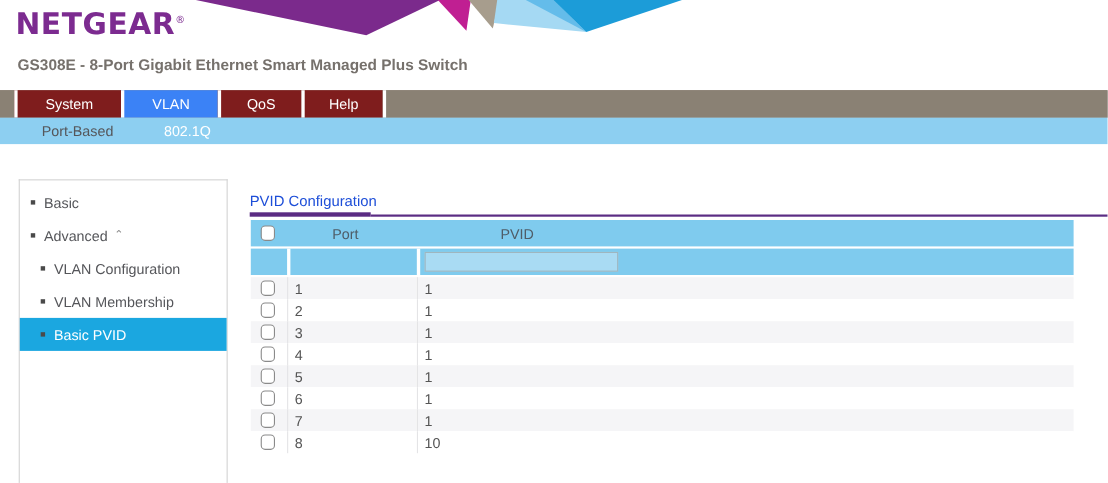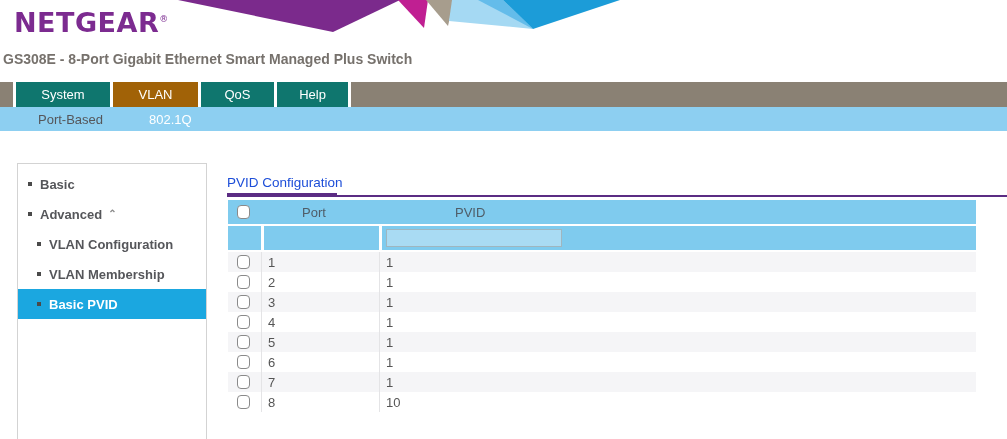--- a/index.html
+++ b/index.html
@@ -5,43 +5,43 @@
   * { margin:0; padding:0; box-sizing:border-box; }
   html,body { width:1007px; height:439px; background:#fff; overflow:hidden;
               font-family:"Liberation Sans", sans-serif; }
   .stage { position:relative; width:1007px; height:439px; }
 
   
   .logo { position:absolute; left:14px; top:7px; font-family:"DejaVu Sans", sans-serif;
           font-weight:800; font-size:27px; letter-spacing:.5px; color:#7C2B90; }
   .logo sup { font-size:9px; font-weight:400; vertical-align:super; }
   .banner { position:absolute; left:158px; top:0; width:475px; height:33px; }
-  .page-title { position:absolute; left:3px; top:51px; font-size:14px; font-weight:bold; color:#76716C; }
+  .page-title { position:absolute; left:16px; top:51px; font-size:14px; font-weight:bold; color:#76716C; }
 
   
   .mainnav { position:absolute; left:0; top:82px; width:1007px; height:25px;
              background:#8A8174; display:flex; }
   .mainnav .lead { width:13px; background:#8A8174; }
   .tab { height:25px; display:flex; align-items:center; justify-content:center;
          color:#fff; font-size:13px; border-left:3px solid #fff; cursor:pointer;
-         background:#0f766e; }
+         background:#7f1d1d; }
   .tab.t1 { width:97px; } .tab.t2 { width:88px; } .tab.t3 { width:76px; } .tab.t4 { width:74px; }
-  .tab.active { background:#a16207; }
+  .tab.active { background:#3b82f6; }
   .tab-fill { flex:1; border-left:3px solid #fff; background:#8A8174; }
 
   
   .subnav { position:absolute; left:0; top:107px; width:1007px; height:24px;
             background:#8DCFF1; display:flex; align-items:center; font-size:13px;gap:24px; }
   .subnav .itm { cursor:pointer; }
   .subnav .itm.first { margin-left:38px; color:#55565A; }
   .subnav .itm.sel { margin-left:22px; color:#fff; }
 
   
   .sidebar { position:absolute; left:17px; top:163px; width:190px; height:276px;
-             background:#fff; border:1px solid #D3D3D3; border-bottom:none; padding-top:5px;font-weight:bold; }
+             background:#fff; border:1px solid #D3D3D3; border-bottom:none; padding-top:5px; }
   .side-item { height:30px; display:flex; align-items:center; font-size:13px;
                color:#55565A; cursor:pointer; }
   .side-item .bullet { width:4px; height:4px; background:#4A4A4A; margin-right:8px; flex:0 0 auto; }
   .side-item.lvl1 { padding-left:10px; }
   .side-item.lvl2 { padding-left:19px; }
   .side-item.selected { background:#1BA7E0; color:#fff; }
   .caret { font-size:10px; color:#8A8A8A; margin-left:6px; line-height:1; }
 
   
   .heading { position:absolute; left:227px; top:175px; font-size:13.5px; color:#1d4ed8; }

